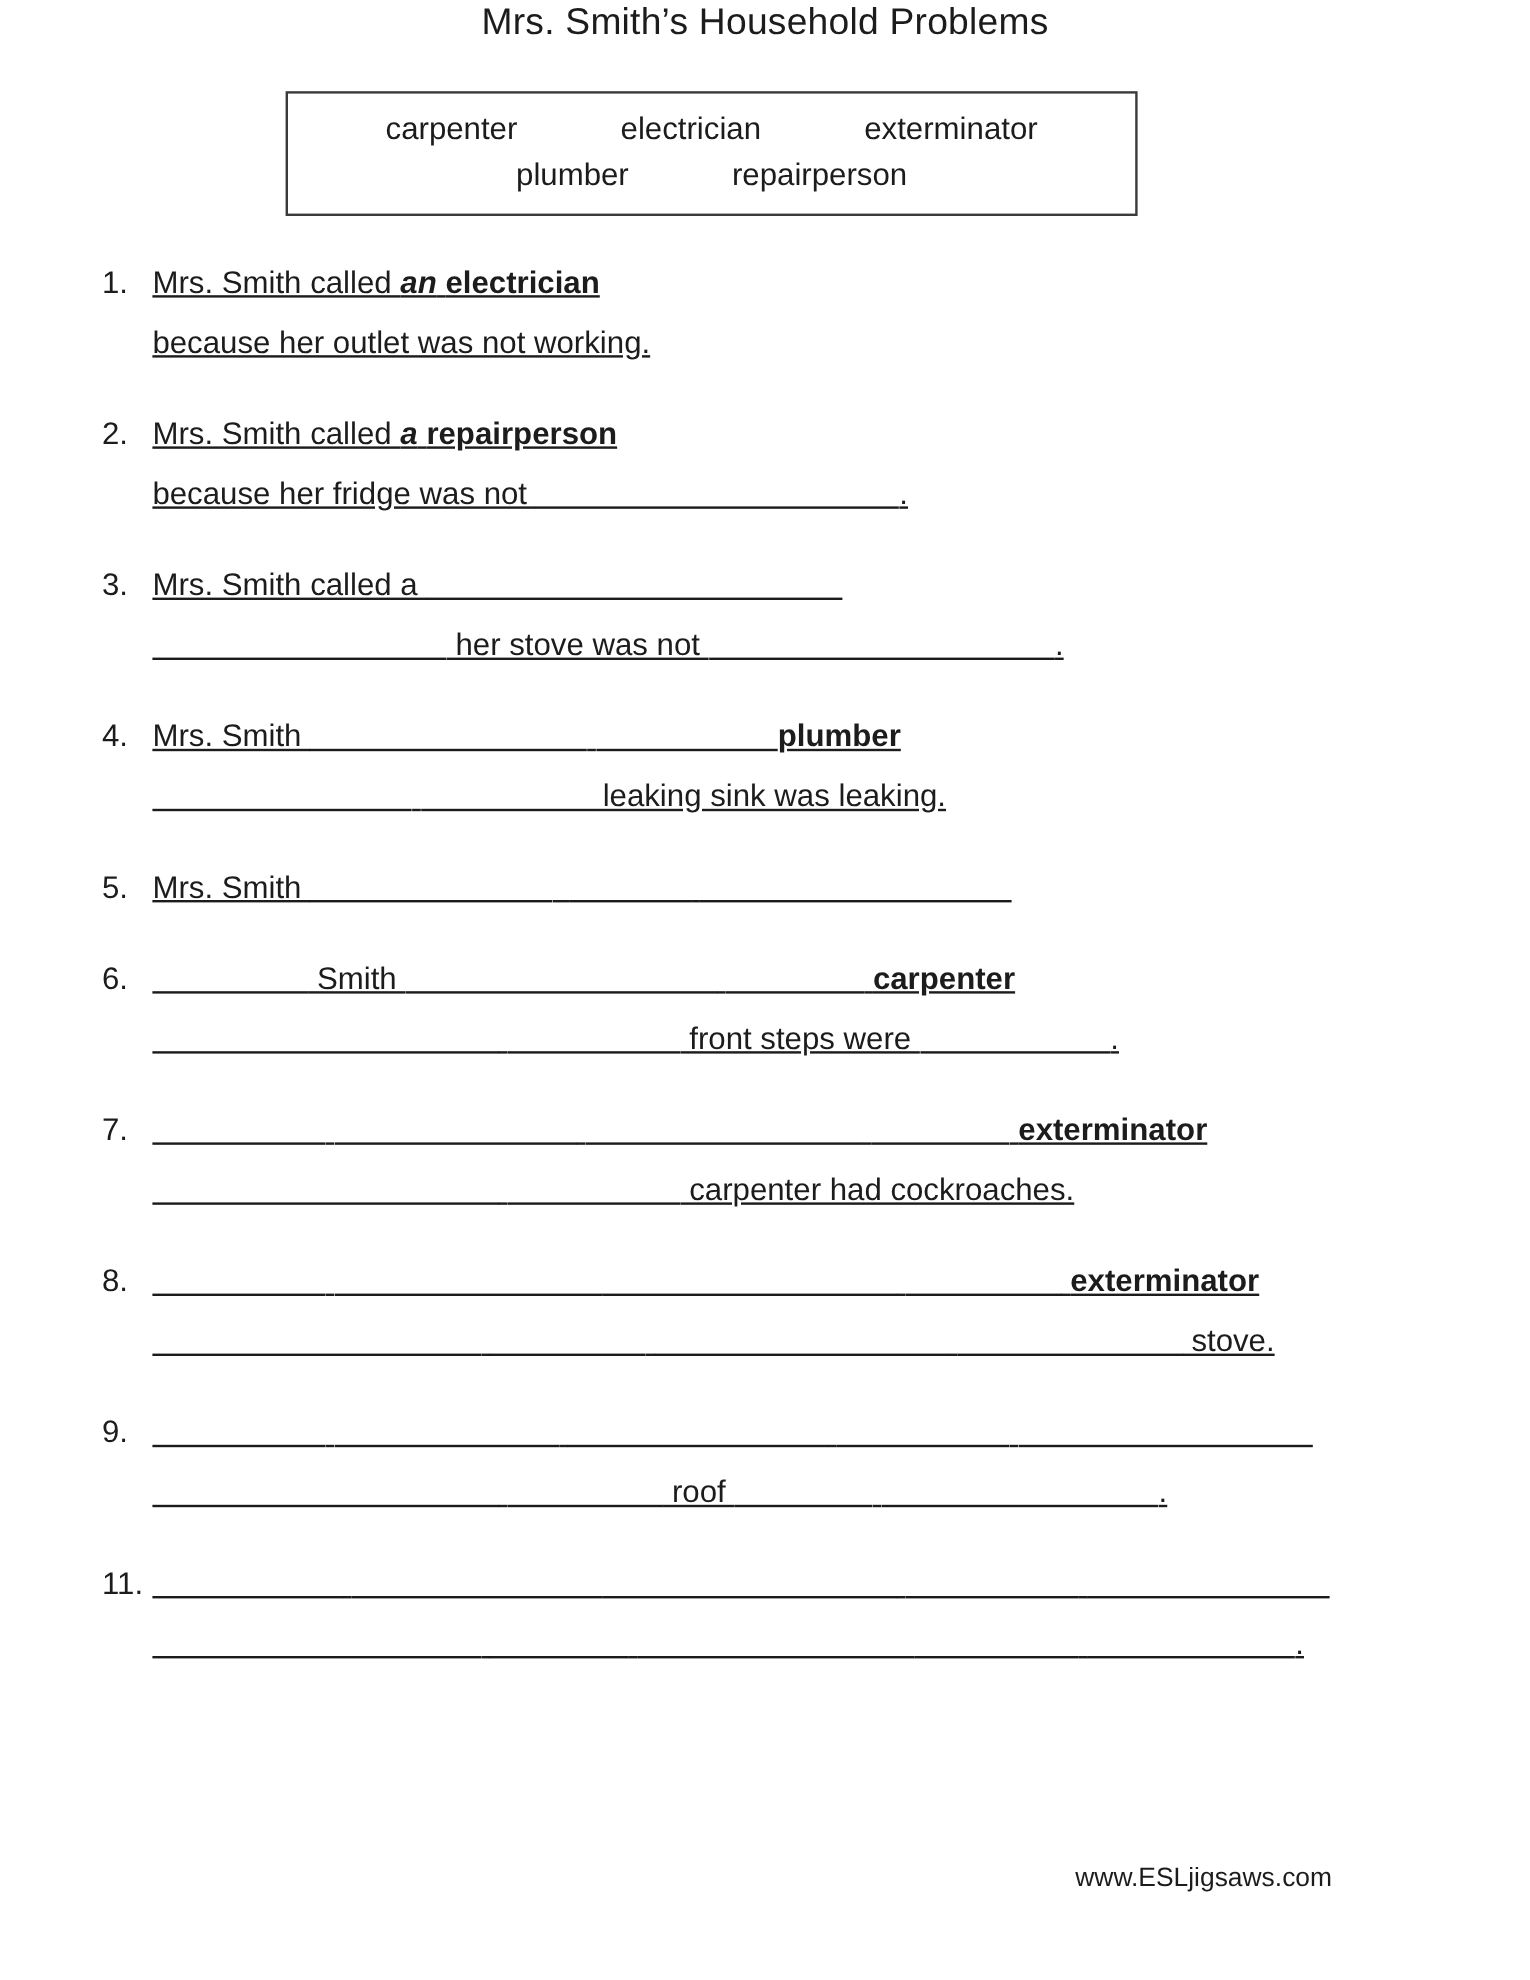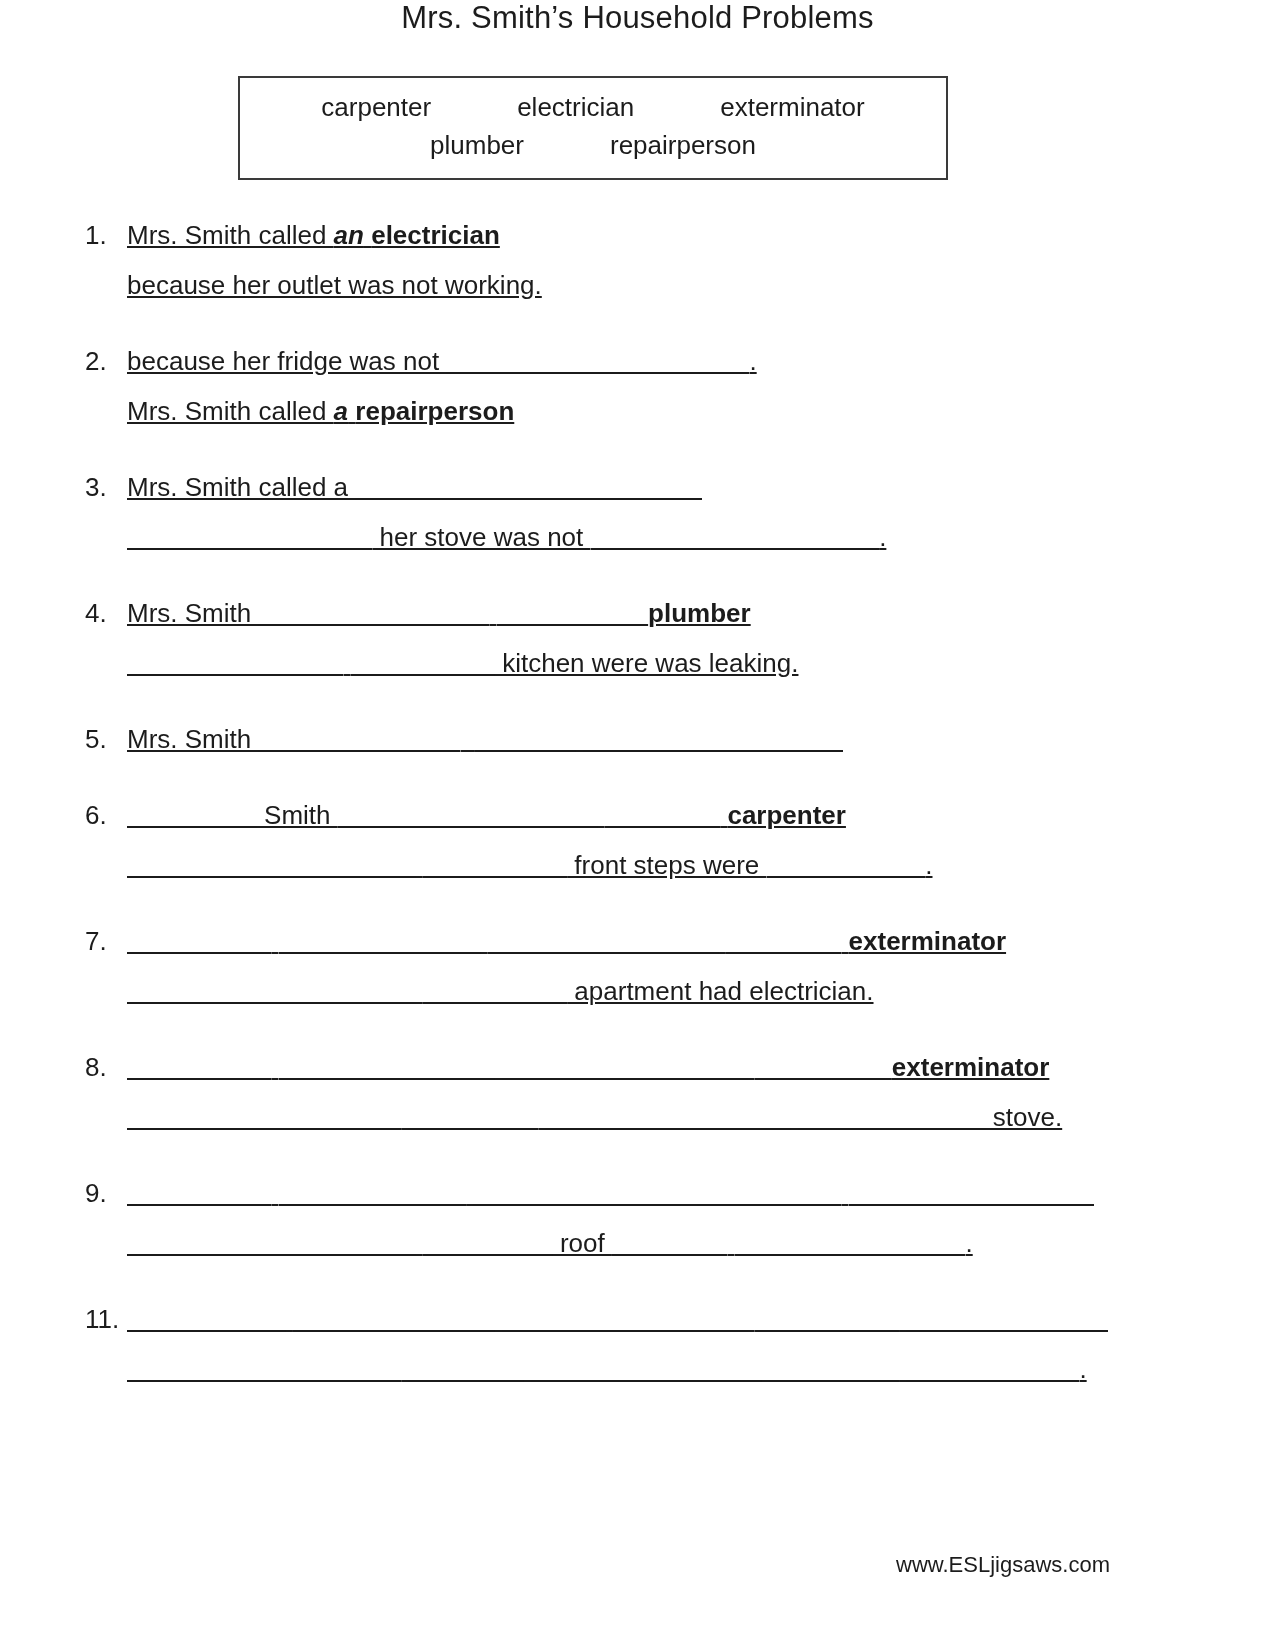--- a/index.html
+++ b/index.html
@@ -59,56 +59,56 @@
       <div class="item">
         <span class="num">1.</span>
         <div class="content">
           <div class="line"><span>Mrs. Smith called </span><span class="bi">an</span><span> </span><span class="b">electrician</span></div>
           <div class="line"><span>because her outlet was not working.</span></div>
         </div>
       </div>
       <div class="item">
         <span class="num">2.</span>
         <div class="content">
+          <div class="line"><span>Mrs. Smith called </span><span class="bi">a</span><span> </span><span class="b">repairperson</span></div>
           <div class="line"><span>because her fridge was not </span><span class="bl" style="width: 11.655em;"></span><span>.</span></div>
-          <div class="line"><span>Mrs. Smith called </span><span class="bi">a</span><span> </span><span class="b">repairperson</span></div>
         </div>
       </div>
       <div class="item">
         <span class="num">3.</span>
         <div class="content">
           <div class="line"><span>Mrs. Smith called a </span><span class="bl" style="width: 13.32em;"></span></div>
           <div class="line"><span class="bl" style="width: 9.435em;"></span><span> her stove was not </span><span class="bl" style="width: 11.1em;"></span><span>.</span></div>
         </div>
       </div>
       <div class="item">
         <span class="num">4.</span>
         <div class="content">
           <div class="line"><span>Mrs. Smith </span><span class="bl" style="width: 8.88em;"></span><span> </span><span class="bl" style="width: 5.55em;"></span><span> </span><span class="b">plumber</span></div>
-          <div class="line"><span class="bl" style="width: 8.325em;"></span><span> </span><span class="bl" style="width: 5.55em;"></span><span> kitchen were was leaking.</span></div>
+          <div class="line"><span class="bl" style="width: 8.325em;"></span><span> </span><span class="bl" style="width: 5.55em;"></span><span> leaking sink was leaking.</span></div>
         </div>
       </div>
       <div class="item">
         <span class="num">5.</span>
         <div class="content">
           <div class="line"><span>Mrs. Smith </span><span class="bl" style="width: 7.77em;"></span><span>  </span><span class="bl" style="width: 3.885em;"></span><span> </span><span class="bl" style="width: 9.99em;"></span></div>
         </div>
       </div>
       <div class="item">
         <span class="num">6.</span>
         <div class="content">
           <div class="line"><span class="bl" style="width: 4.995em;"></span><span> Smith </span><span class="bl" style="width: 9.99em;"></span><span> </span><span class="bl" style="width: 4.44em;"></span><span> </span><span class="b">carpenter</span></div>
           <div class="line"><span class="bl" style="width: 11.1em;"></span><span> </span><span class="bl" style="width: 5.55em;"></span><span> front steps were </span><span class="bl" style="width: 6.105em;"></span><span>.</span></div>
         </div>
       </div>
       <div class="item">
         <span class="num">7.</span>
         <div class="content">
           <div class="line"><span class="bl" style="width: 5.55em;"></span><span> </span><span class="bl" style="width: 7.77em;"></span><span> </span><span class="bl" style="width: 8.88em;"></span><span> </span><span class="bl" style="width: 4.44em;"></span><span> </span><span class="b">exterminator</span></div>
-          <div class="line"><span class="bl" style="width: 11.1em;"></span><span> </span><span class="bl" style="width: 5.55em;"></span><span> apartment had electrician.</span></div>
+          <div class="line"><span class="bl" style="width: 11.1em;"></span><span> </span><span class="bl" style="width: 5.55em;"></span><span> carpenter had cockroaches.</span></div>
         </div>
       </div>
       <div class="item">
         <span class="num">8.</span>
         <div class="content">
           <div class="line"><span class="bl" style="width: 5.55em;"></span><span> </span><span class="bl" style="width: 8.325em;"></span><span> </span><span class="bl" style="width: 9.435em;"></span><span> </span><span class="bl" style="width: 4.995em;"></span><span> </span><span class="b">exterminator</span></div>
           <div class="line"><span class="bl" style="width: 10.545em;"></span><span> </span><span class="bl" style="width: 4.995em;"></span><span> </span><span class="bl" style="width: 9.435em;"></span><span> </span><span class="bl" style="width: 7.215em;"></span><span> stove.</span></div>
         </div>
       </div>
       <div class="item">

